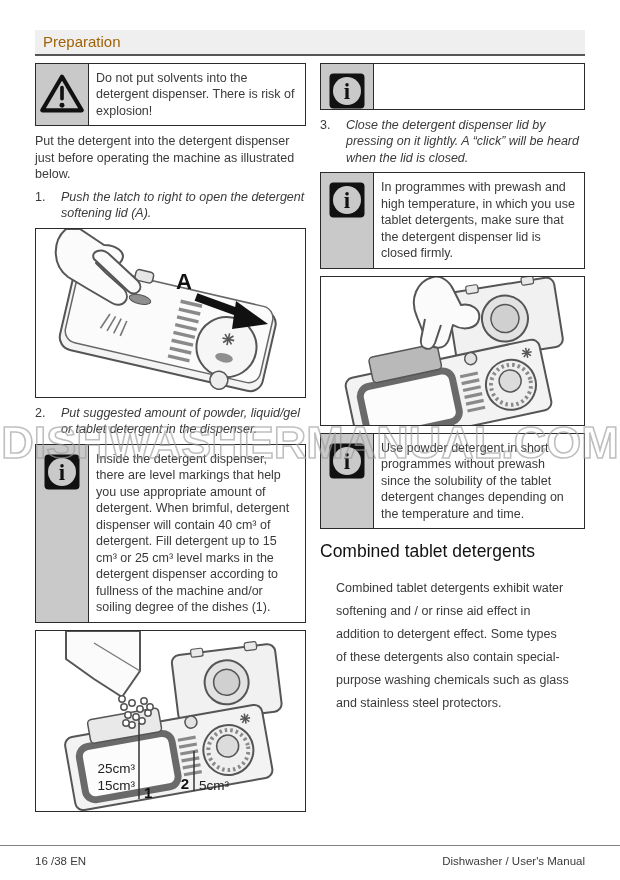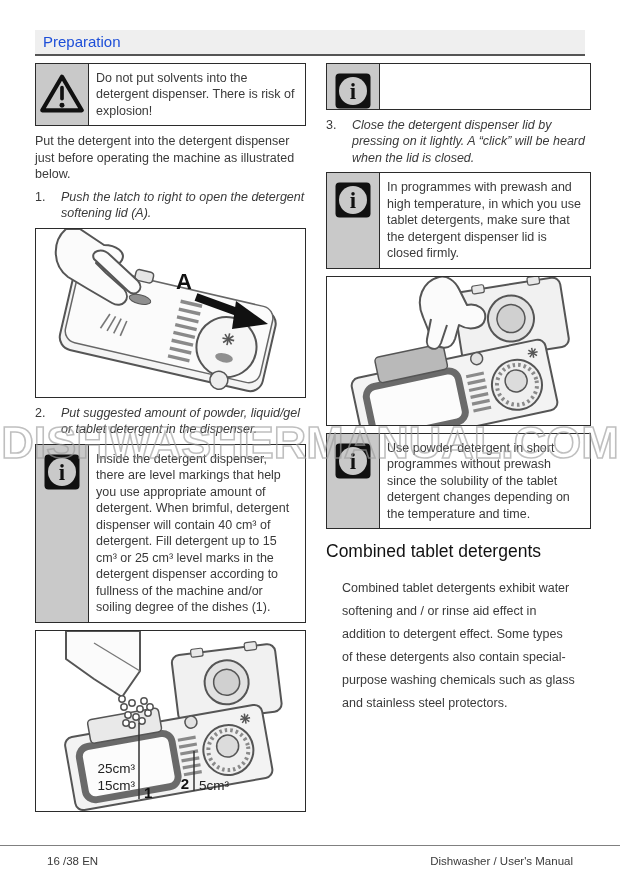--- a/index.html
+++ b/index.html
@@ -4,23 +4,23 @@
 <style>
   html,body{margin:0;padding:0;}
   body{
     width:620px;height:880px;position:relative;background:#fff;overflow:hidden;
     font-family:"Liberation Sans", sans-serif;color:var(--text,#3a3a3a);
     font-size:12.5px;line-height:16.5px;
   }
   .page{position:absolute;left:35px;top:30px;width:550px;}
   .header-bar{
     background:var(--header-bg,#efefef);border-bottom:2px solid var(--rule,#555);
-    padding:4px 8px 3px;font-size:15px;color:#1d4ed8;
-  }
-  .columns{display:flex;gap:20px;margin-top:7px;}
+    padding:4px 8px 3px;font-size:15px;color:#a16207;
+  }
+  .columns{display:flex;gap:14px;margin-top:7px;}
   .col-left{width:271px;flex:none;}
   .col-right{width:265px;flex:none;}
 
   .note-box{
     display:flex;border:1.5px solid var(--box-border,#2b2b2b);
     background:#fff;margin-bottom:7px;
   }
   .note-icon-cell{
     width:52px;flex:none;background:var(--icon-cell-bg,#c9c9c9);
     border-right:1.5px solid var(--box-border,#2b2b2b);
@@ -45,21 +45,21 @@
   .section-body{margin:16px;line-height:23px;}
 
   .watermark{
     position:absolute;left:0;top:415px;width:620px;height:56px;
     pointer-events:none;z-index:6;
   }
   .footer{
     position:absolute;left:0;top:845px;width:620px;
     border-top:1.5px solid #808080;box-sizing:border-box;
     display:flex;justify-content:space-between;
-    padding:7px 47px 0;font-size:11.5px;color:#3a3a3a;
+    padding:7px 35px 0;font-size:11.5px;color:#3a3a3a;
   }
 </style>
 </head>
 <body>
 
 <div class="page">
 
   <div class="header-bar">
     <span>Preparation</span>
   </div>

